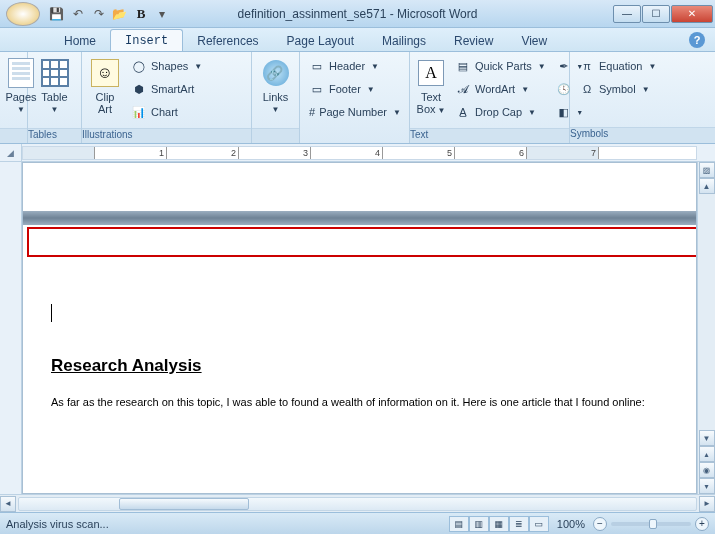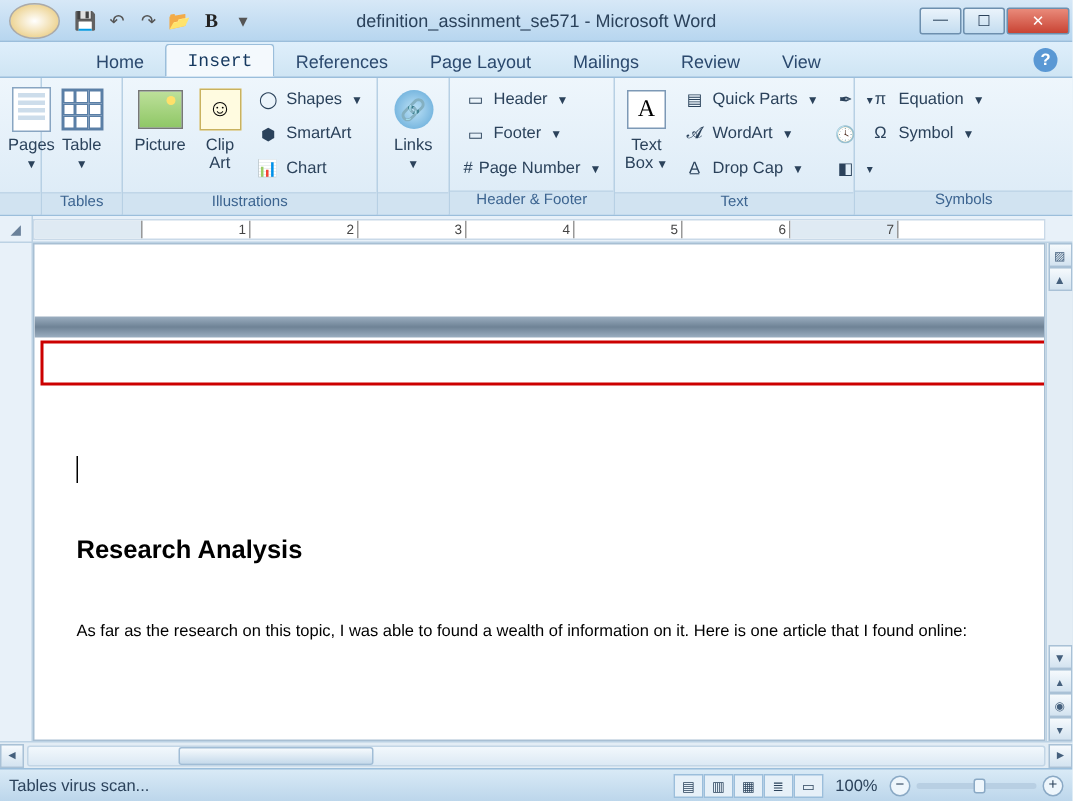--- a/index.html
+++ b/index.html
@@ -20,21 +20,21 @@
 
 .tabs-row { height: 24px; background: linear-gradient(#dfeffb,#cfe5f4); display: flex; align-items: flex-end; padding-left: 50px; border-bottom: 1px solid #9bbedb; position: relative; }
 .tab { padding: 4px 14px 3px; font-size: 12px; color: #2b496e; cursor: default; border-top-left-radius: 3px; border-top-right-radius: 3px; }
 .tab.active { background: #f4f9fd; border: 1px solid #9bbedb; border-bottom: none; color: #15385f; font-family: Liberation Mono, monospace; }
 .help-btn { position: absolute; right: 10px; top: 4px; width: 16px; height: 16px; border-radius: 50%; background: #5a98d4; color: #fff; font-size: 11px; display: flex; align-items: center; justify-content: center; font-weight: bold; }
 
 
 .ribbon { height: 92px; background: linear-gradient(#eef6fc,#dbeaf6); border-bottom: 1px solid #9bbedb; display: flex; }
 .group { display: flex; flex-direction: column; border-right: 1px solid #b7d0e4; }
 .group-body { flex: 1; display: flex; align-items: flex-start; padding: 3px 5px; gap: 4px; }
-.group-label { height: 16px; font-size: 10px; color: #3c6490; text-align: center; background: #d1e3f1; border-top: 1px solid #c0d6e8; }
+.group-label { height: 16px; font-size: 10px; color: #3c6490; text-align: left; background: #d1e3f1; border-top: 1px solid #c0d6e8; }
 
 .big-btn { display: flex; flex-direction: column; align-items: center; justify-content: flex-start; width: 44px; height: 70px; padding-top: 2px; gap: 2px; cursor: default; border-radius: 3px; }
 .big-btn-icon { width: 32px; height: 32px; display: flex; align-items: center; justify-content: center; }
 .big-btn-label { font-size: 11px; color: #2b425b; text-align: center; line-height: 12px; }
 .big-btn-drop { font-size: 8px; color: #2b425b; }
 
 .small-col { display: flex; flex-direction: column; gap: 1px; }
 .small-btn { display: flex; align-items: center; gap: 4px; height: 22px; padding: 0 4px; font-size: 11px; color: #2b425b; cursor: default; border-radius: 3px; white-space: nowrap; }
 .small-icon { width: 16px; height: 16px; display: inline-flex; align-items: center; justify-content: center; }
 .drop { font-size: 8px; color: #2b425b; margin-left: 2px; }
@@ -47,21 +47,21 @@
 .ruler-tick { width: 72px; border-right: 1px solid #999; font-size: 9px; color: #444; padding-left: 2px; position: relative; }
 .ruler-ending { position: absolute; right: 2px; top: 1px; font-size: 9px; color: #444; }
 
 .doc-area { flex: 1; display: flex; background: #bcd2e4; overflow: hidden; position: relative; }
 .vruler { width: 22px; background: #e8f1f9; border-right: 1px solid #bcd2e4; }
 .page-wrap { flex: 1; background: #fff; position: relative; overflow: hidden; border: 1px solid #a8bfd3; }
 .page-content { padding: 24px 28px 0 28px; font-family: "Times New Roman", serif; font-size: 15px; color: #000; }
 .page-break-bar { height: 14px; margin: 48px 0 0 0; background: linear-gradient(#9baec0,#6f8396,#9baec0); }
 .red-box { position: absolute; left: 4px; top: 64px; width: 680px; height: 30px; border: 2px solid #cc0000; pointer-events: none; }
 .cursor-line { display: inline-block; width: 1px; height: 18px; background: #000; margin: 55px 0 30px 0; }
-.heading { font-weight: bold; font-size: 17px; margin-bottom: 36px; }
+.heading { font-weight: bold; text-decoration: underline; font-size: 17px; margin-bottom: 18px; }
 .body-text { font-size: 11px; line-height: 1.6; }
 
 .vscroll { width: 18px; background: #e3edf5; border-left: 1px solid #bcd2e4; display: flex; flex-direction: column; align-items: center; }
 .scroll-btn { width: 16px; height: 16px; background: linear-gradient(#f6fafd,#d3e3f0); border: 1px solid #a9c1d6; font-size: 8px; color: #45607d; display: flex; align-items: center; justify-content: center; }
 .scroll-track { flex: 1; width: 16px; background: #e3edf5; }
 
 .hscroll { height: 18px; background: #e3edf5; border-top: 1px solid #bcd2e4; display: flex; align-items: center; }
 .hscroll .scroll-track { height: 14px; flex: 1; margin: 0 2px; border: 1px solid #c3d6e6; background: linear-gradient(#f2f8fc,#dce9f4); border-radius: 2px; }
 .hscroll .thumb { width: 130px; height: 12px; background: linear-gradient(#f6fafd,#c6daeb); border: 1px solid #a1bdd6; border-radius: 2px; margin-left: 100px; }
 
@@ -151,26 +151,20 @@
           </div>
         <div class="big-btn-label">Table</div>
         <div class="big-btn-drop">▼</div>
       </div>
     </div>
     <div class="group-label">Tables</div>
   </div>
 
   <div class="group" style="width:170px">
     <div class="group-body">
-      <div class="big-btn">
-        <div class="big-btn-icon">
-            <div class="ic-picture"></div>
-          </div>
-        <div class="big-btn-label">Picture</div>
-      </div>
       <div class="big-btn" style="width:36px">
         <div class="big-btn-icon">
             <div class="ic-clipart">☺</div>
           </div>
         <div class="big-btn-label"><span>Clip</span><br><span>Art</span></div>
       </div>
       <div class="small-col">
         <div class="small-btn">
             <span class="small-icon">◯</span>
             <span>Shapes</span>
@@ -215,21 +209,20 @@
             <span>Footer</span>
             <span class="drop">▼</span>
           </div>
         <div class="small-btn">
             <span class="small-icon">#</span>
             <span>Page Number</span>
             <span class="drop">▼</span>
           </div>
       </div>
     </div>
-    <div class="group-label">Header &amp; Footer</div>
   </div>
 
   <div class="group" style="width:160px">
     <div class="group-body">
       <div class="big-btn" style="width:40px">
         <div class="big-btn-icon">
             <div class="ic-textbox">A</div>
           </div>
         <div class="big-btn-label"><span>Text</span><br><span>Box</span><span class="drop">▼</span></div>
       </div>
@@ -340,21 +333,21 @@
 
 <div class="hscroll">
   <div class="scroll-btn">◄</div>
   <div class="scroll-track">
       <div class="thumb"></div>
     </div>
   <div class="scroll-btn">►</div>
 </div>
 
 <div class="statusbar">
-  <div class="status-left">Tables virus scan...</div>
+  <div class="status-left">Analysis virus scan...</div>
   <div class="view-btns">
     <div class="view-btn">▤</div>
     <div class="view-btn">▥</div>
     <div class="view-btn">▦</div>
     <div class="view-btn">≣</div>
     <div class="view-btn">▭</div>
   </div>
   <div>100%</div>
   <div class="zoom-slider">
     <div class="zs-btn">−</div>

